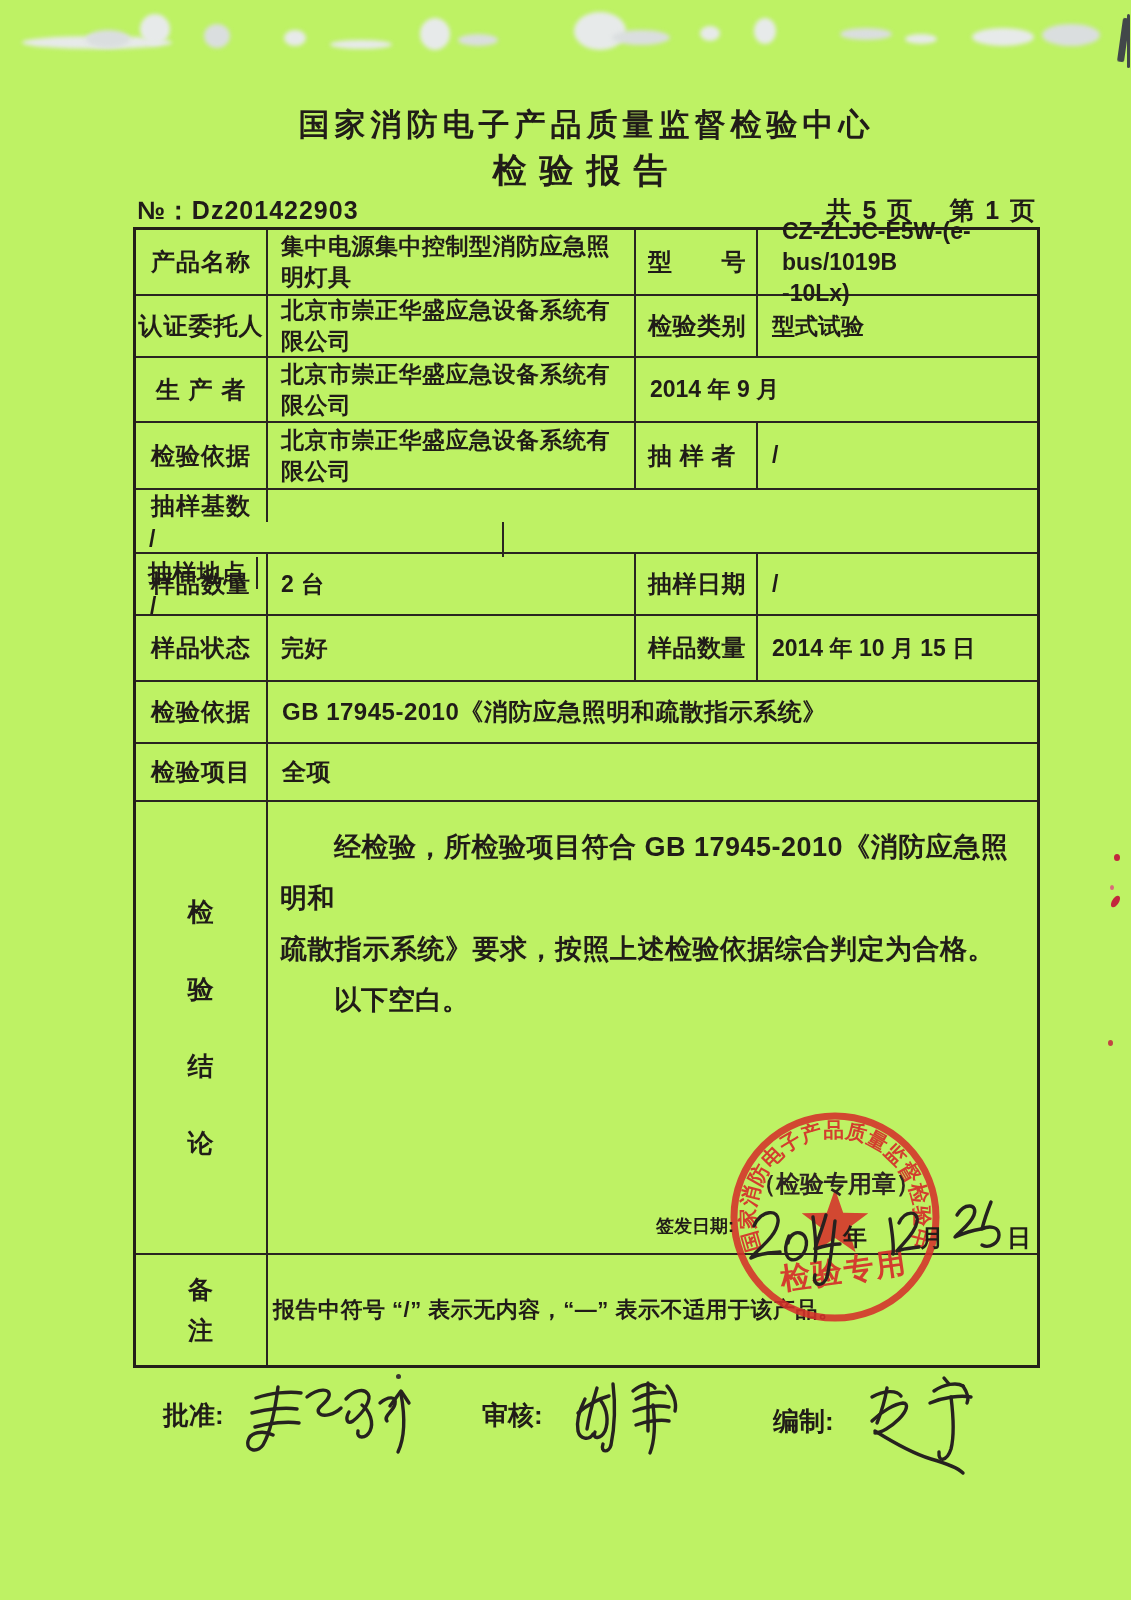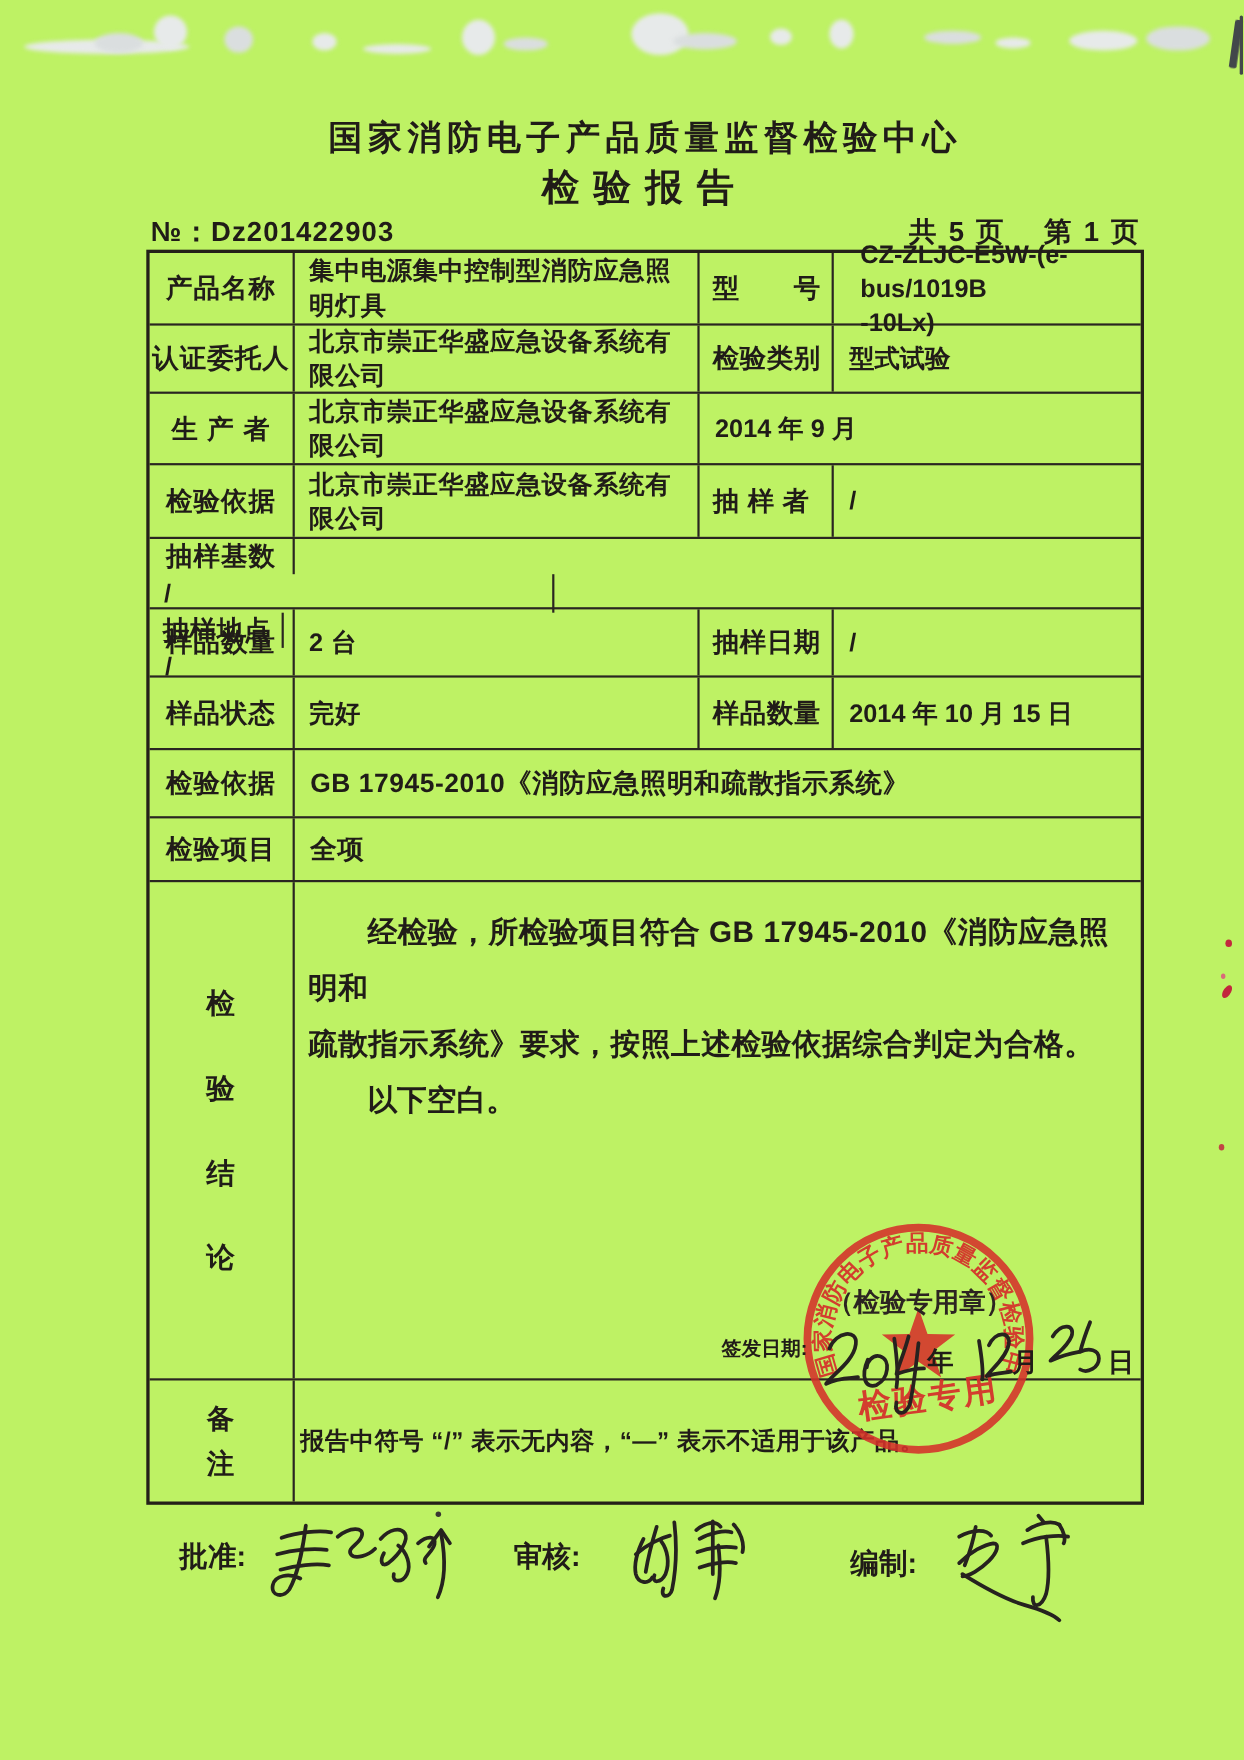--- a/index.html
+++ b/index.html
@@ -65,21 +65,21 @@
   .u-day  {left:1007px;top:1222px;}
   
   .stamp{position:absolute;left:718px;top:1100px;width:234px;height:234px;z-index:5;opacity:0.93;}
   .stamp-center-label{
     position:absolute;left:752px;top:1168px;width:150px;z-index:6;
     font-size:24px;font-weight:700;color:#2c2421;letter-spacing:0px;white-space:nowrap;
   }
   
   .foot-label{position:absolute;font-size:26px;font-weight:700;z-index:4;}
   .f-approve{left:163px;top:1398px;}
-  .f-review {left:467px;top:1398px;text-align:center;}
+  .f-review {left:482px;top:1398px;text-align:center;}
   .f-prepare{left:773px;top:1404px;}
   
   .noise{position:absolute;background:#e7eaea;border-radius:50%;filter:blur(2px);}
   .noise.dk{background:#dadedf;}
   .edge-mark{position:absolute;background:#42474a;border-radius:2px;filter:blur(0.5px);}
   .speck{position:absolute;border-radius:50%;}
   .ink-layer{position:absolute;left:0;top:0;z-index:7;pointer-events:none;}
 </style>
 </head>
 <body>

